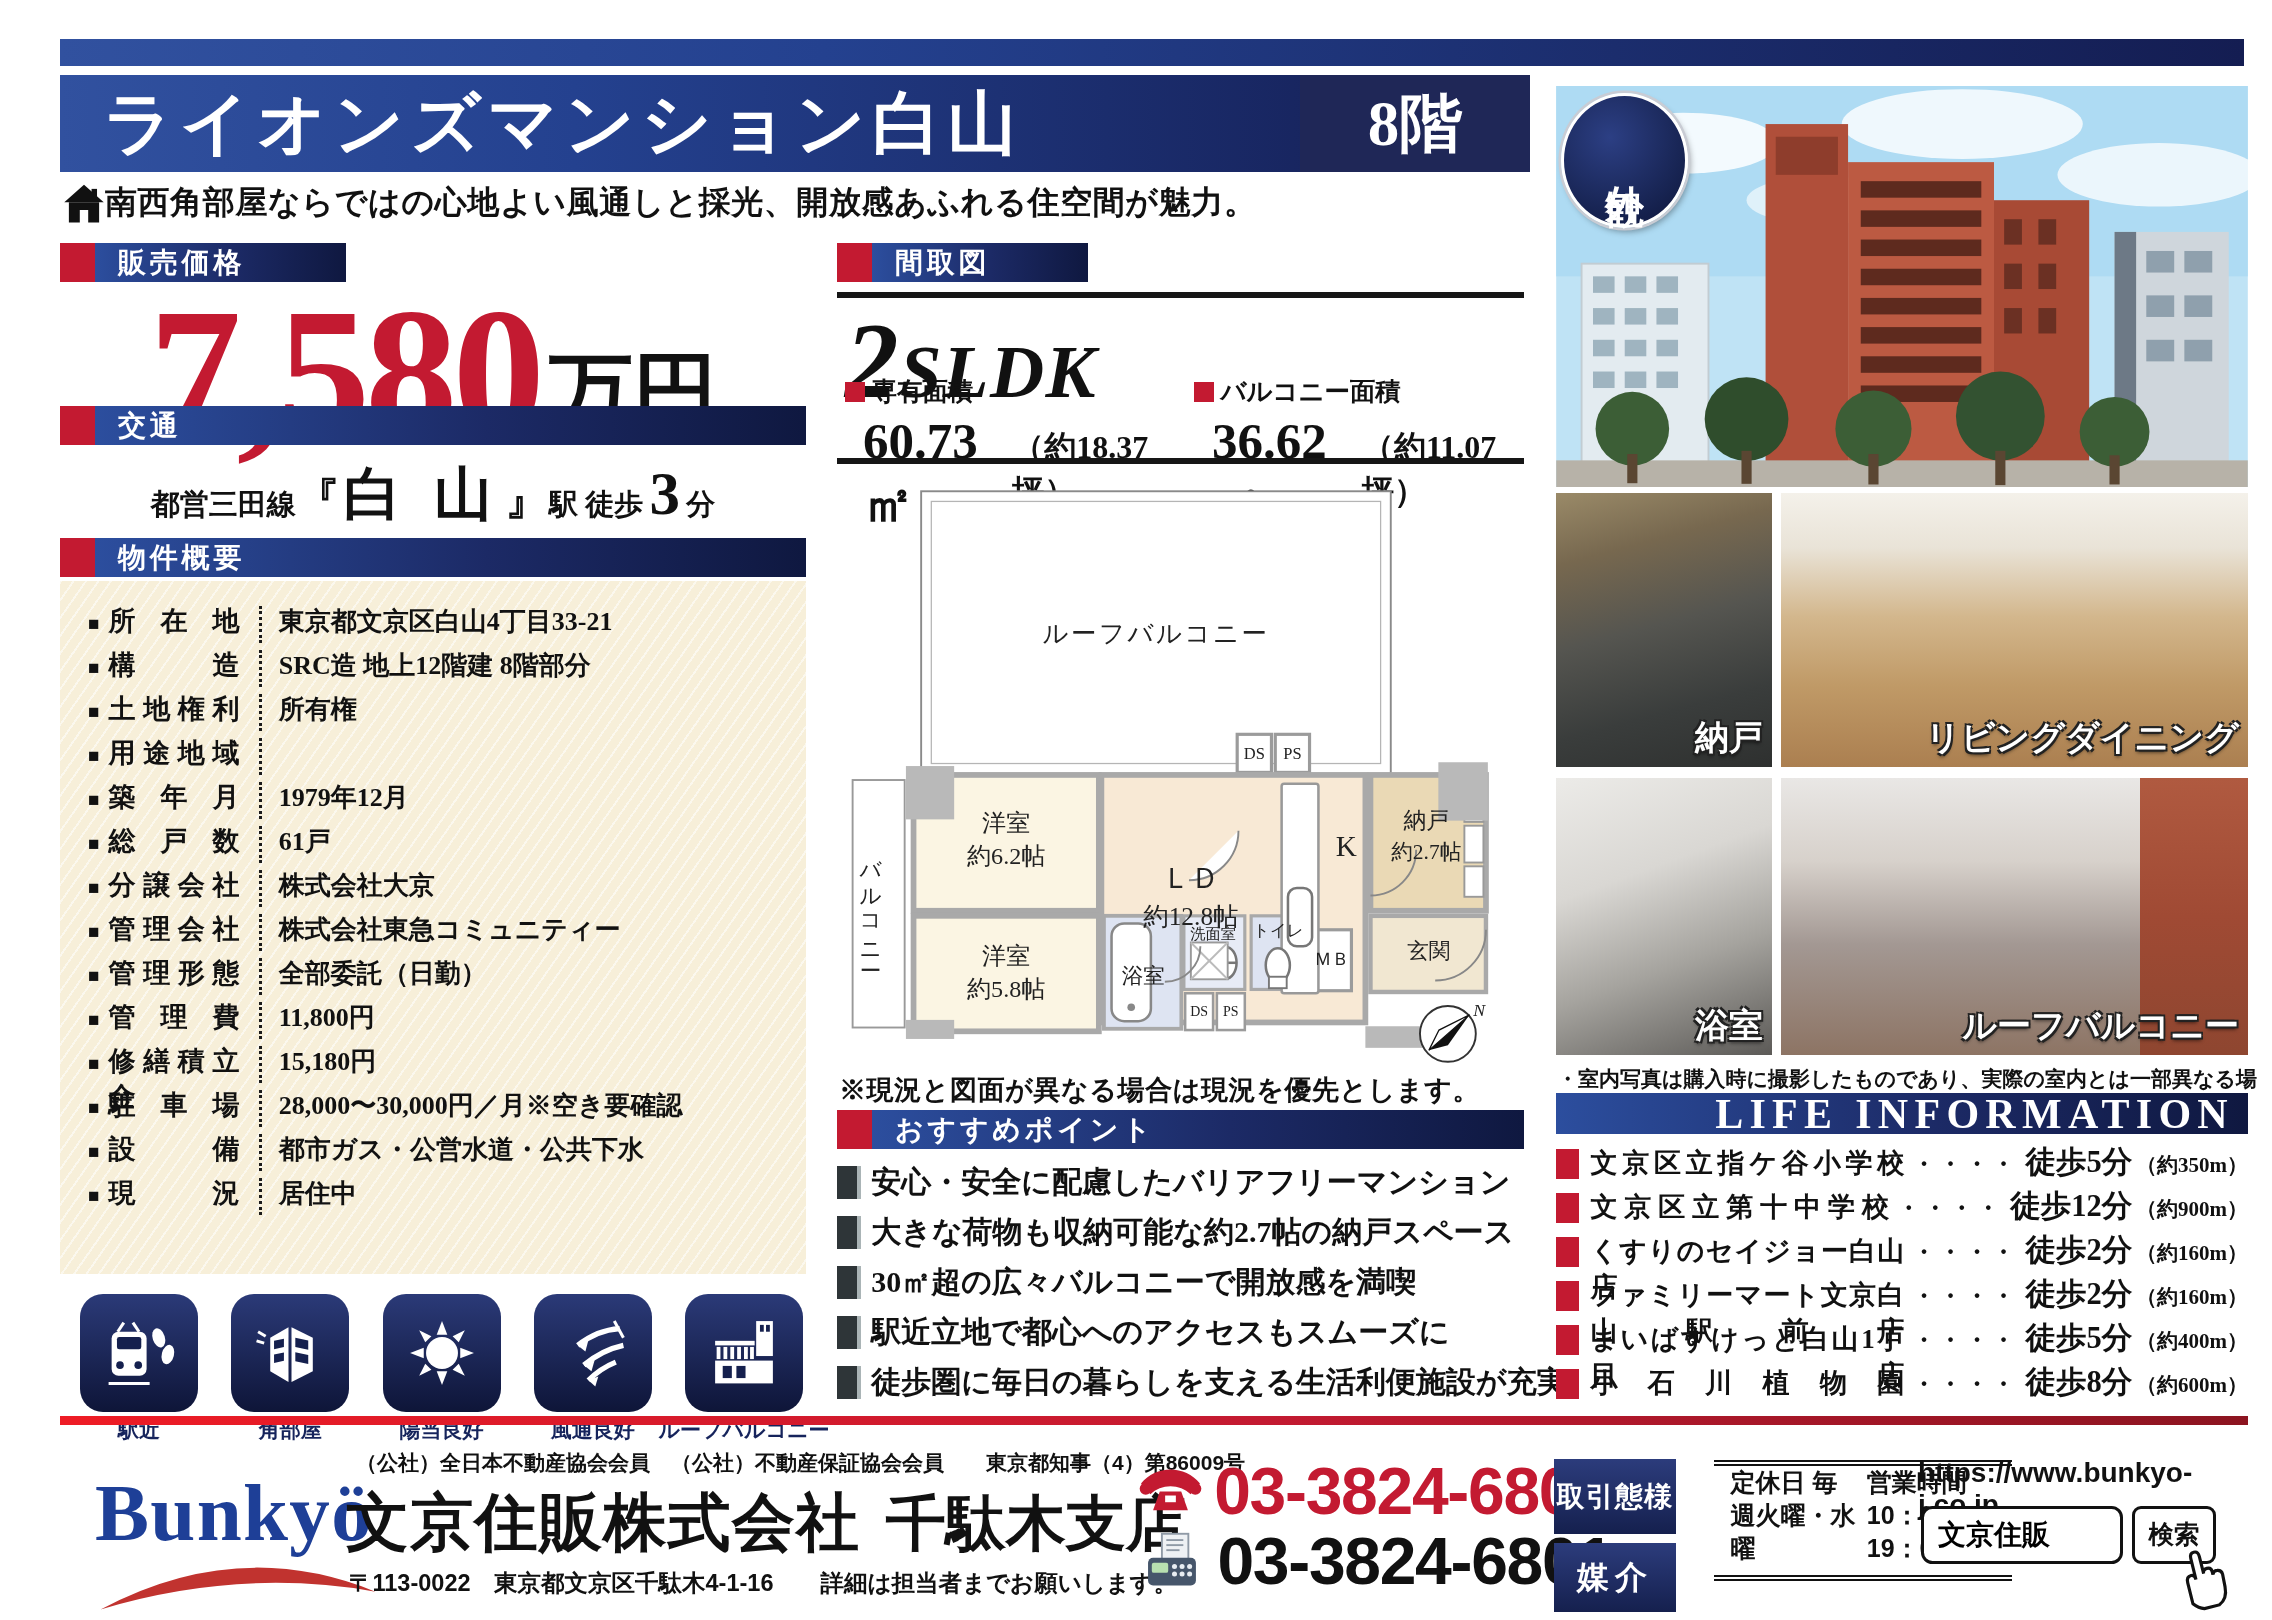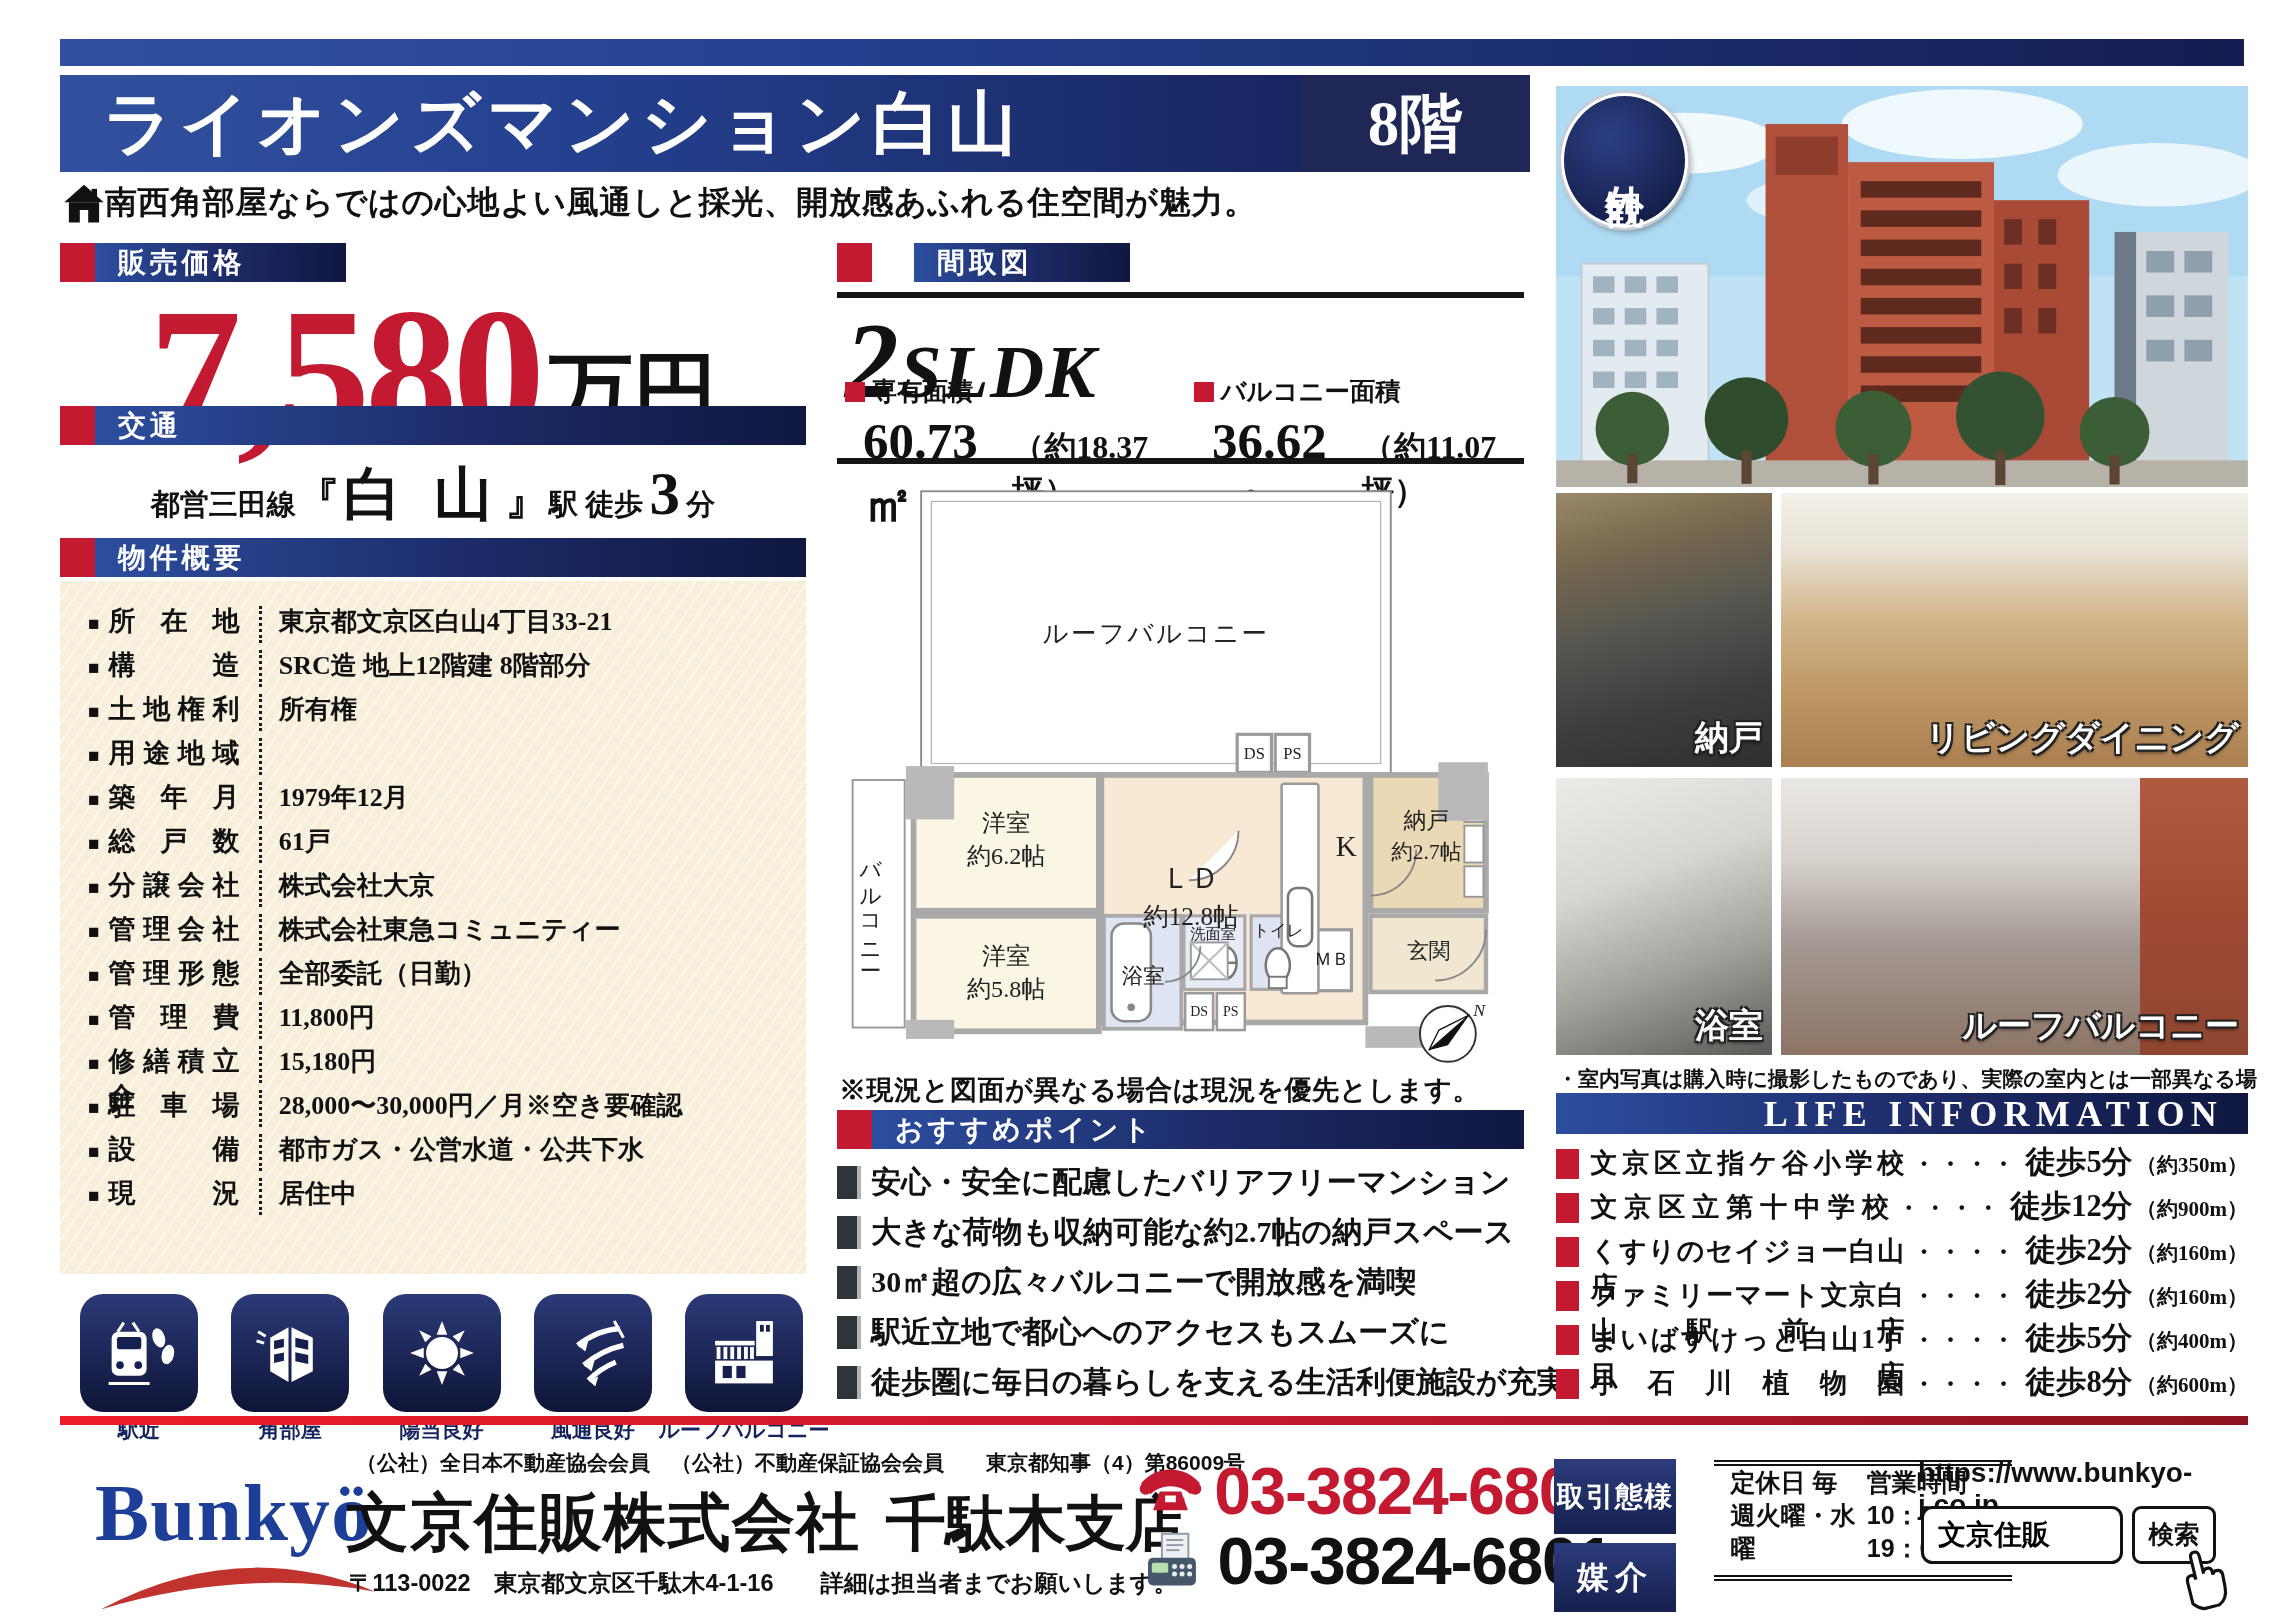--- a/index.html
+++ b/index.html
@@ -96,21 +96,21 @@
   #gaikan { left:1561px; top:93px; width:127px; height:135px; border-radius:50%;
     background:radial-gradient(circle at 38% 32%,#2c3f84 0%,#16224f 70%,#0d1438 100%);
     border:3.8px solid #fff; box-shadow:0 0 0 2.5px #c9ccd4, 2.5px 3.8px 6.3px rgba(0,0,0,.35);
     display:flex; align-items:center; justify-content:center; }
   #gaikan span { writing-mode:vertical-rl; color:#fff; font-size:39px; font-weight:bold; letter-spacing:5.1px; }
   #photonote { left:1557px; top:1065px; font-size:21px; font-weight:bold; }
 
   
   #lifehdr { left:1556px; top:1093px; width:692px; height:41px; display:flex; align-items:center; justify-content:flex-end;
              background:linear-gradient(90deg,#2c4e9e 0%,#1c2a66 55%,#0f1840 100%); }
-  #lifehdr span { color:#fff; font-size:36px; font-weight:bold; letter-spacing:6.3px; padding-right:25px; }
+  #lifehdr span { color:#fff; font-size:42px; font-weight:bold; letter-spacing:6.3px; padding-right:14px; }
   #lifelist { left:1556px; top:1142px; width:692px; }
   .life { display:flex; align-items:baseline; height:44px; font-weight:bold; }
   .life .blk { width:23px; height:30.5px; background:#c31a31; margin-right:11.4px; flex:none; align-self:center; }
   .life .nm { width:381px; font-size:27px; text-align:justify; text-align-last:justify; }
   .life .dots { font-size:24px; margin:0 7.6px; letter-spacing:2.5px; }
   .life .wk { font-size:30.5px; white-space:nowrap; }
   .life .ds { font-size:21px; margin-left:3.8px; white-space:nowrap; }
 
   #redrule { left:60px; top:1416px; width:2188px; height:9px;
              background:linear-gradient(90deg,#ee1c25 0%,#c31a31 55%,#8c1420 100%); }
@@ -392,21 +392,21 @@
         </g>
         <rect x="12" y="60" width="76" height="30" fill="#fff"></rect>
         <rect x="22" y="67" width="12" height="16" fill="#15204e"></rect>
         <rect x="40" y="67" width="12" height="16" fill="#15204e"></rect>
       </svg>
     </div>
     <div class="lbl">ルーフバルコニー</div>
   </div>
 </div>
 
-<div class="sechdr" style="left:837px; top:243px;gap:42px;">
+<div class="sechdr" style="left:837px; top:243px;">
   <div class="red"></div>
   <div class="bar" style="width:216px;">
       <span>間取図</span>
     </div>
 </div>
 <div class="abs rule" style="left:837px; top:292px; width:687px;"></div>
 <div class="abs" id="layoutline">
   <span class="n">2</span>
   <span class="l">SLDK</span>
 </div>

